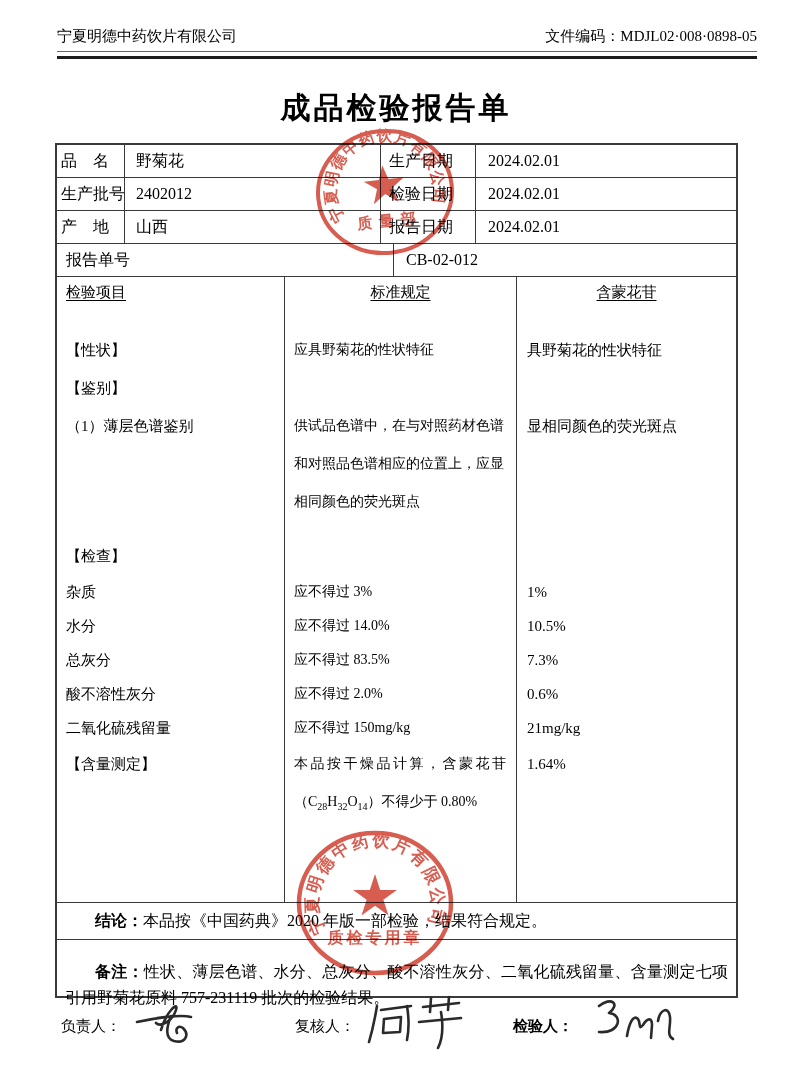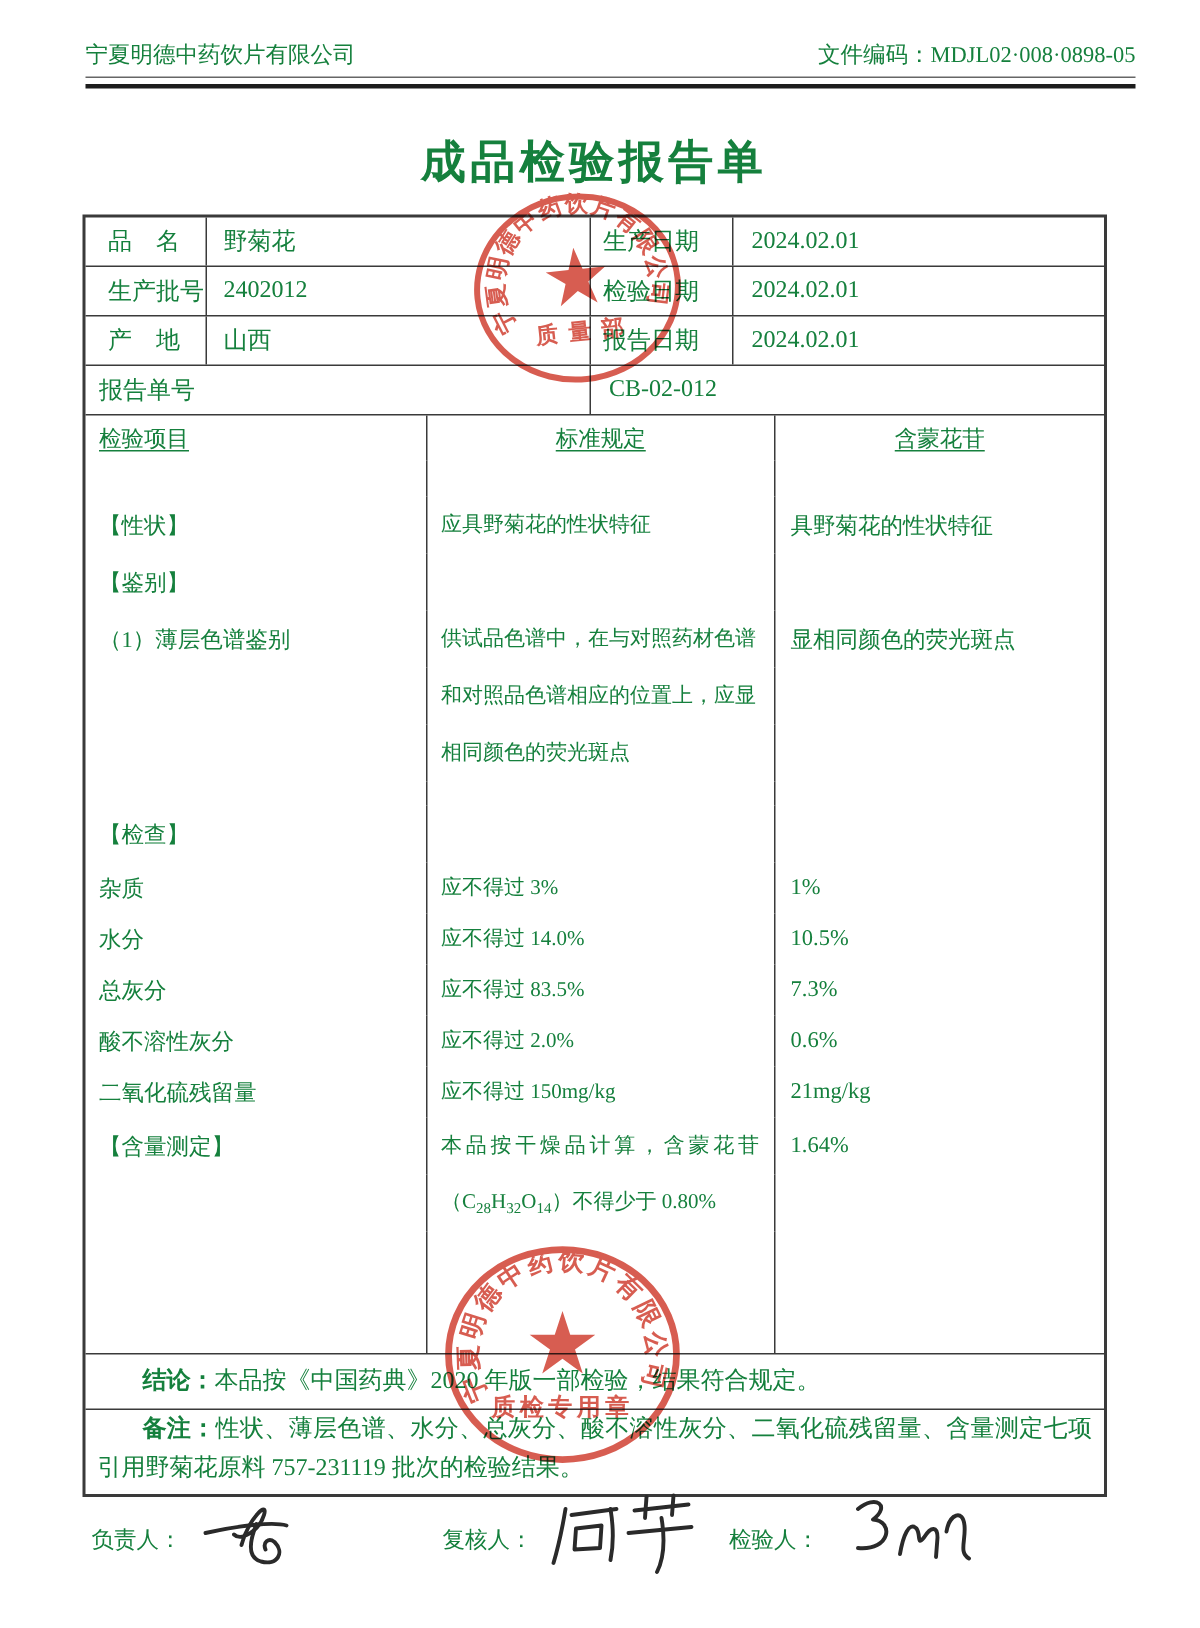--- a/index.html
+++ b/index.html
@@ -1,39 +1,39 @@
 <!DOCTYPE html>
 <html><head>
 <meta charset="utf-8">
 <style>
   * { box-sizing: border-box; margin: 0; padding: 0; }
   body { background: #ffffff; }
   .page {
     position: relative; width: 800px; height: 1085px; background: #fff;
-    font-family: "Liberation Serif", "DejaVu Serif", serif; color: #15803d;
+    font-family: "Liberation Serif", "DejaVu Serif", serif; color: #000000;
     overflow: hidden;
   }
   
   .pghead {
     position: absolute; left: 57px; top: 27px; width: 700px;
     display: flex; justify-content: space-between; font-size: 15px;
   }
   .rule-thin  { position: absolute; left: 57px; top: 51px; width: 700px; border-top: 1px solid #666; }
   .rule-thick { position: absolute; left: 57px; top: 56px; width: 700px; height: 3px; background: #1d1d1d; }
   .title {
     position: absolute; top: 88px; left: 0; width: 792px; text-align: center;
     font-size: 30px; font-weight: bold; letter-spacing: 3px;
   }
   
   .rtable {
     position: absolute; left: 55px; top: 143px; width: 683px;
     border: 2px solid #3a3a3a; background: transparent;
   }
   .irow { display: flex; height: 33px; align-items: center; border-bottom: 1px solid #3a3a3a; font-size: 16px; white-space: nowrap; }
-  .c-l1 { width: 81px;  height: 100%; display: flex; align-items: center; padding-left: 15px;  border-right: 1px solid #3a3a3a; }
+  .c-l1 { width: 68px;  height: 100%; display: flex; align-items: center; padding-left: 4px;  border-right: 1px solid #3a3a3a; }
   .c-v1 { width: 256px; height: 100%; display: flex; align-items: center; padding-left: 11px; border-right: 1px solid #3a3a3a; }
   .c-l2 { width: 95px;  height: 100%; display: flex; align-items: center; padding-left: 8px;  border-right: 1px solid #3a3a3a; }
   .c-v2 { flex: 1;      height: 100%; display: flex; align-items: center; padding-left: 12px; }
   .c-rn1 { width: 337px; height: 100%; display: flex; align-items: center; padding-left: 9px; border-right: 1px solid #3a3a3a; }
   .c-rn2 { flex: 1;      height: 100%; display: flex; align-items: center; padding-left: 12px; }
   
   .iline { display: flex; align-items: center; white-space: nowrap; font-size: 15px; }
   .ci { width: 228px; height: 100%; display: flex; align-items: center; padding-left: 9px;  border-right: 1px solid #3a3a3a; }
   .cs { width: 232px; height: 100%; display: flex; align-items: center; padding-left: 9px;  border-right: 1px solid #3a3a3a; font-size: 14px; }
   .cr { flex: 1;      height: 100%; display: flex; align-items: center; padding-left: 10px; }
@@ -41,29 +41,29 @@
   .colhead span { text-decoration: underline; text-underline-offset: 3px; }
   .h30 { height: 30px; } .h24 { height: 24px; } .h38 { height: 38px; }
   .h34 { height: 34px; } .h16 { height: 16px; } .h81 { height: 81px; }
   .spread { letter-spacing: 2.5px; }
   sub { font-size: 10px; }
   .concl {
     border-top: 1px solid #3a3a3a; height: 37px; line-height: 36px;
     padding-left: 38px; font-size: 16px; white-space: nowrap;
   }
   .remark {
-    border-top: 1px solid #3a3a3a; height: 57px; padding: 0 8px 0 8px;
+    border-top: 1px solid #3a3a3a; height: 57px; padding: 19px 8px 0 8px;
     font-size: 16px; line-height: 26px; text-indent: 30px; text-align: justify;
   }
   .blabel { font-weight: bold; }
   
   .sigrow { position: absolute; left: 57px; top: 995px; width: 700px; height: 70px; font-size: 15px; }
   .sig-group { position: absolute; top: 0; display: flex; align-items: center; height: 62px; }
   .sig-group svg { margin-left: 6px; margin-top: -6px; }
-  .sg1 { left: 4px; } .sg2 { left: 238px; } .sg3 { left: 429px; }
+  .sg1 { left: 4px; } .sg2 { left: 238px; } .sg3 { left: 456px; font-weight: bold; }
   .sigpath { fill: none; stroke: #2a2a2a; stroke-width: 2.6; stroke-linecap: round; stroke-linejoin: round; }
   
   .stamp { position: absolute; mix-blend-mode: multiply; opacity: 0.82; pointer-events: none; }
   .stamp-top    { left: 303px; top: 116px; }
   .stamp-bottom { left: 283px; top: 821px; }
   .stamp text { font-family: "Liberation Serif", "DejaVu Serif", serif; font-weight: bold; }
 </style>
 </head>
 <body>
 

